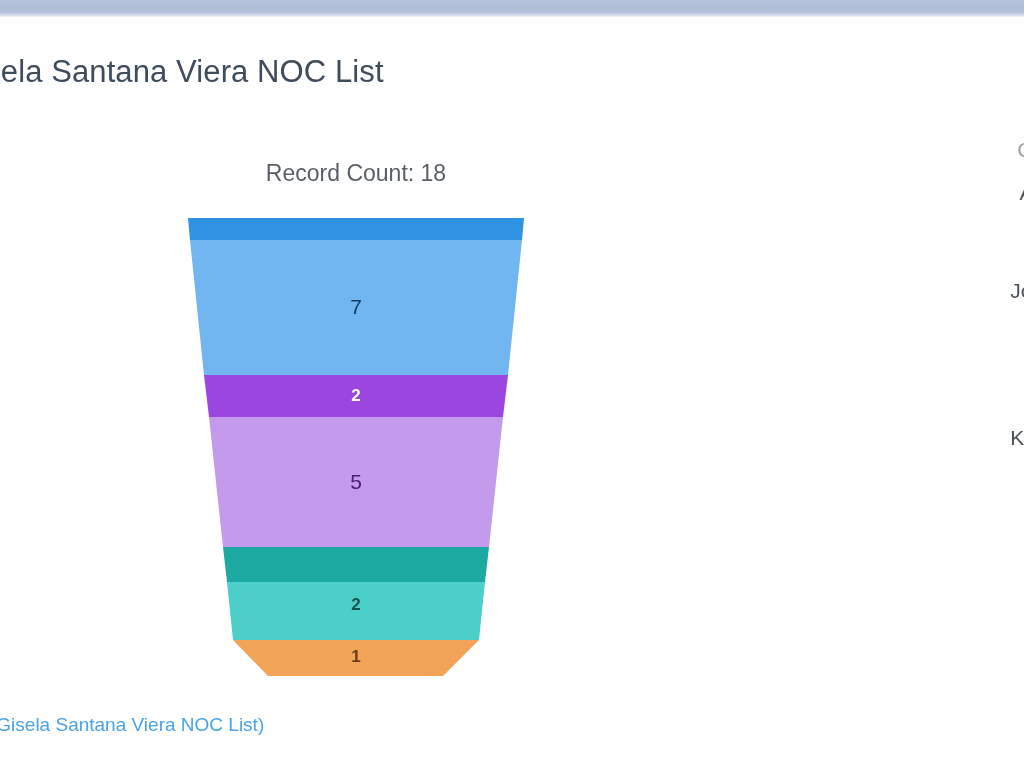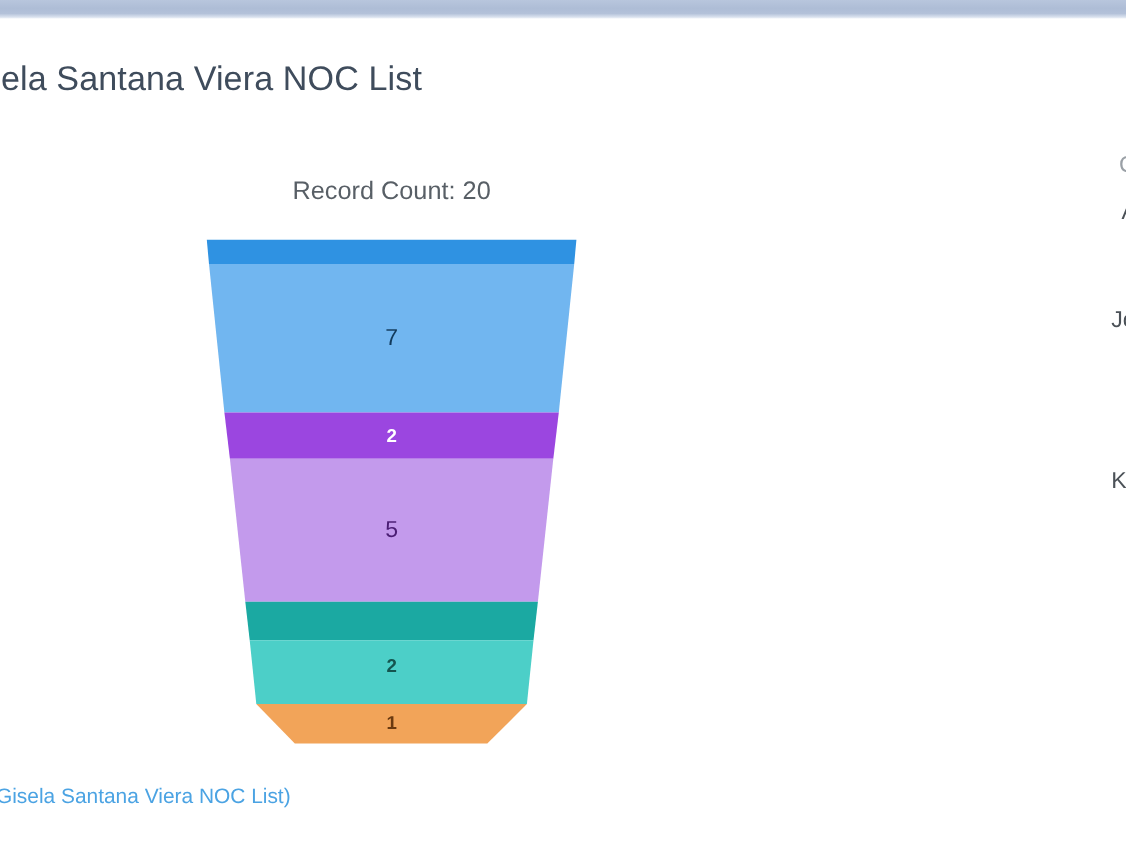--- a/index.html
+++ b/index.html
@@ -117,21 +117,21 @@
 </style>
 </head>
 <body>
 
 <div class="top-bar"></div>
 
 <div class="page-title">Gisela Santana Viera NOC List</div>
 
 <div class="chart-wrap">
 
-  <div class="record-count">Record Count: 20</div>
+  <div class="record-count">Record Count: 18</div>
 
   <svg class="funnel-svg" width="712" height="500" viewBox="0 0 712 500">
 
     <g>
       <polygon points="188,18 524,18 522,40 190,40" fill="#2f92e2"></polygon>
       <polygon points="190,40 522,40 508,175 204,175" fill="#71b6f0"></polygon>
       <text class="seg-label" x="356" y="108" fill="#123a5c">7</text>
     </g>
 
     <g>

